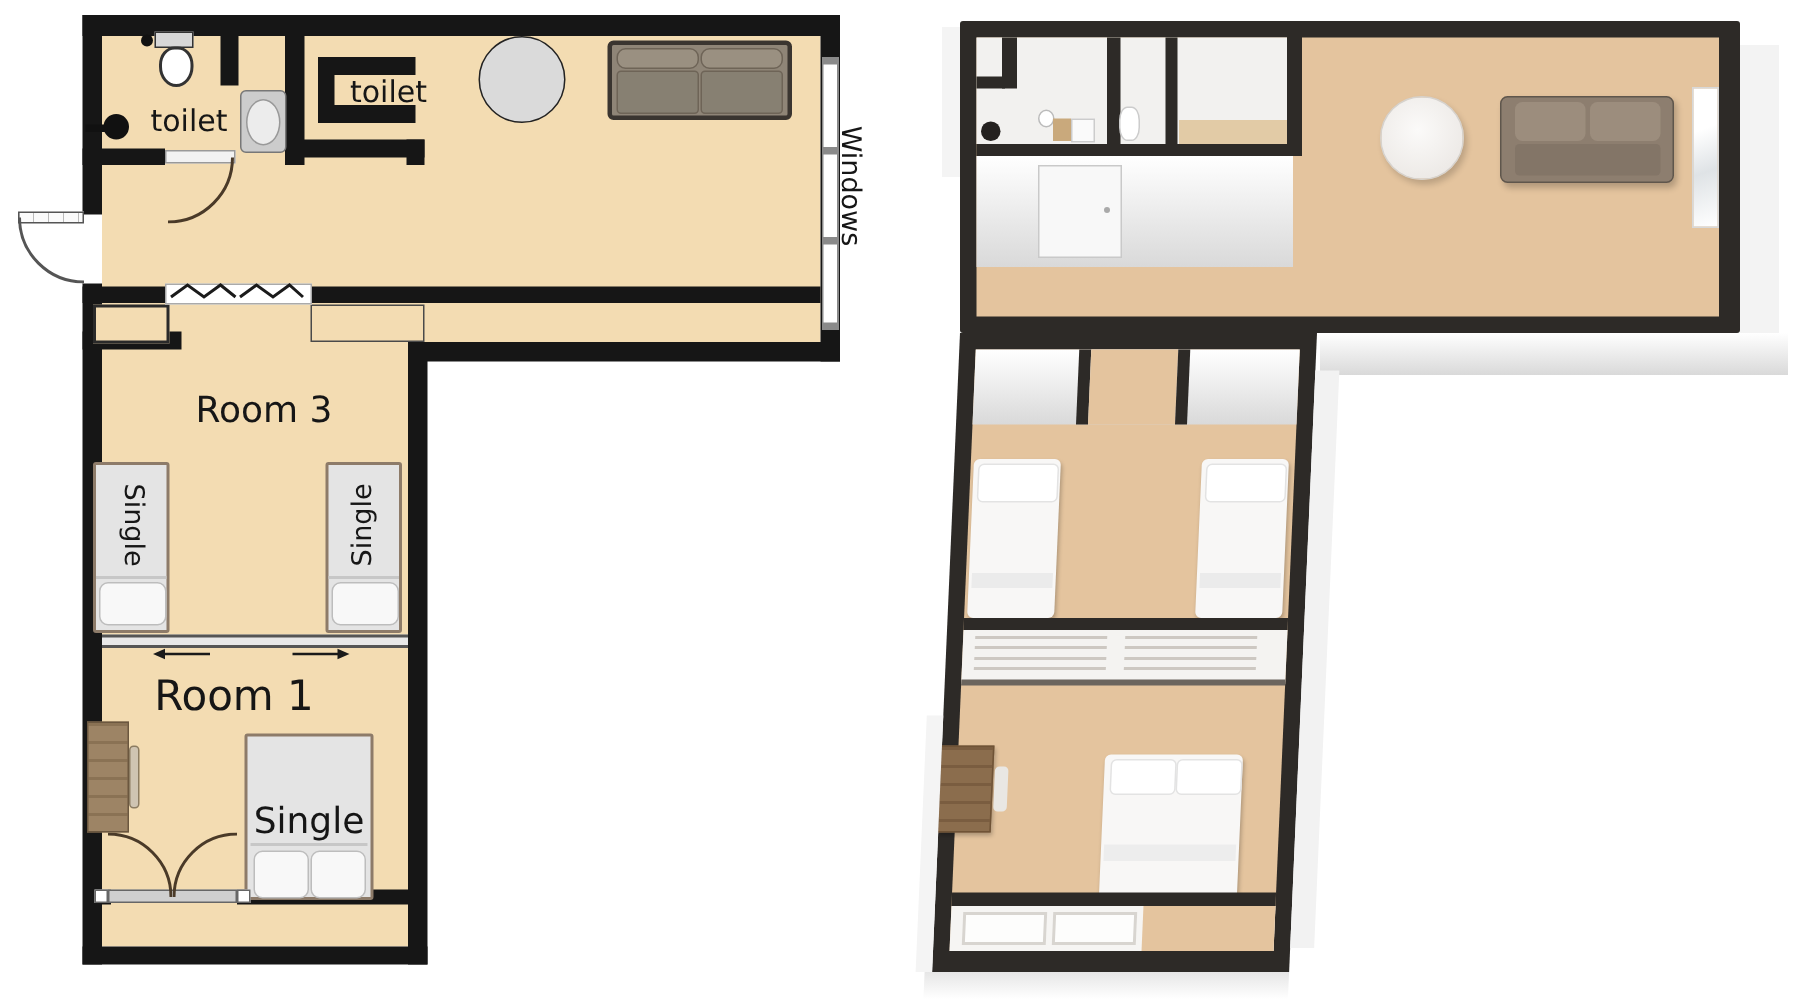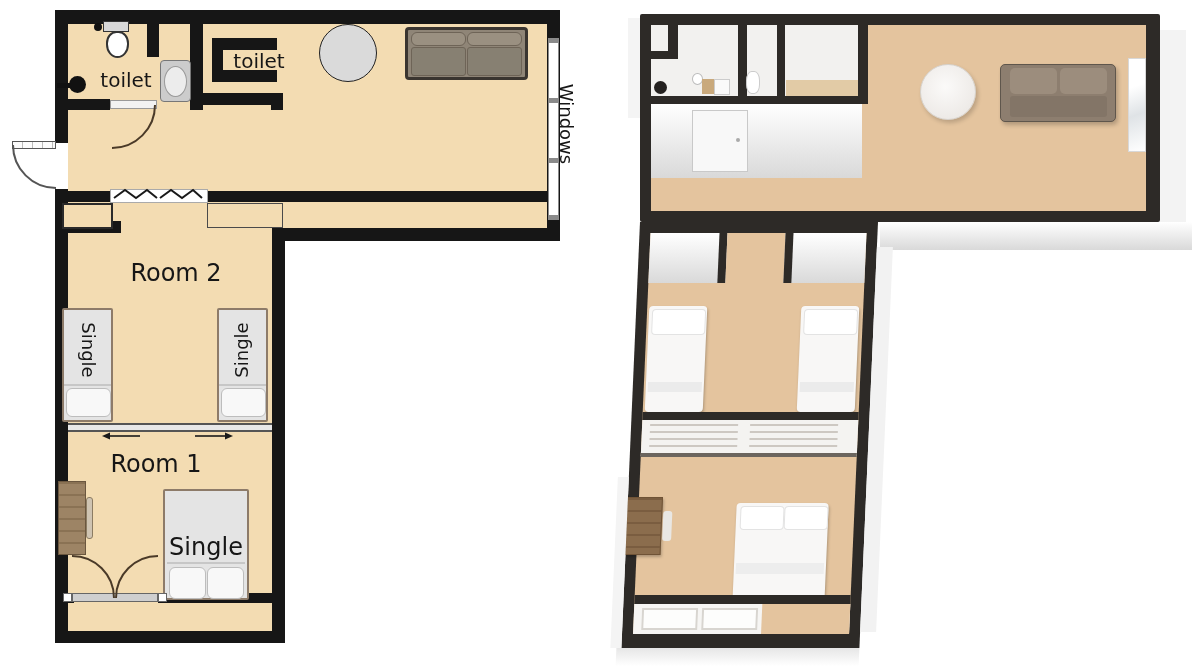--- a/index.html
+++ b/index.html
@@ -123,24 +123,24 @@
     <div class="abs" style="left:405px;top:27px;width:123px;height:53px;background:#8f8577;border:3px solid #3a3530;box-sizing:border-box;border-radius:4px;">
       <div style="position:absolute;left:3px;top:2px;width:55px;height:14px;background:#9a9081;border-radius:6px;border:1px solid #6e6457;box-sizing:border-box;"></div>
       <div style="position:absolute;left:59px;top:2px;width:55px;height:14px;background:#9a9081;border-radius:6px;border:1px solid #6e6457;box-sizing:border-box;"></div>
       <div style="position:absolute;left:3px;top:17px;width:55px;height:29px;background:#878072;border:1px solid #6e6457;box-sizing:border-box;border-radius:3px;"></div>
       <div style="position:absolute;left:59px;top:17px;width:55px;height:29px;background:#878072;border:1px solid #6e6457;box-sizing:border-box;border-radius:3px;"></div>
     </div>
 
     <div class="lbl" style="left:126px;top:80px;font-size:20px;">toilet</div>
     <div class="lbl" style="left:259px;top:61px;font-size:20px;">toilet</div>
     <div class="vlbl" style="left:566px;top:124px;font-size:18px;">Windows</div>
-    <div class="lbl" style="left:176px;top:273px;font-size:24px;">Room 2</div>
+    <div class="lbl" style="left:176px;top:273px;font-size:24px;">Room 3</div>
     <div class="vlbl" style="left:88px;top:350px;font-size:18px;">Single</div>
     <div class="vlbl flip" style="left:242px;top:350px;font-size:18px;">Single</div>
-    <div class="lbl" style="left:156px;top:464px;font-size:24px;">Room 1</div>
+    <div class="lbl" style="left:156px;top:464px;font-size:28px;">Room 1</div>
     <div class="lbl" style="left:206px;top:547px;font-size:24px;">Single</div>
   </div>
 
   <div class="abs" style="left:0;top:0;width:1200px;height:671px;">
 
     <div class="abs" style="left:628px;top:18px;width:12px;height:100px;background:#f4f4f4;"></div>
     <div class="w3" style="left:640px;top:14px;width:520px;height:208px;border-radius:2px;"></div>
     <div class="fl3" style="left:651px;top:25px;width:495px;height:186px;"></div>
 
     <div class="abs" style="left:651px;top:25px;width:211px;height:71px;background:#f2f1ef;"></div>

